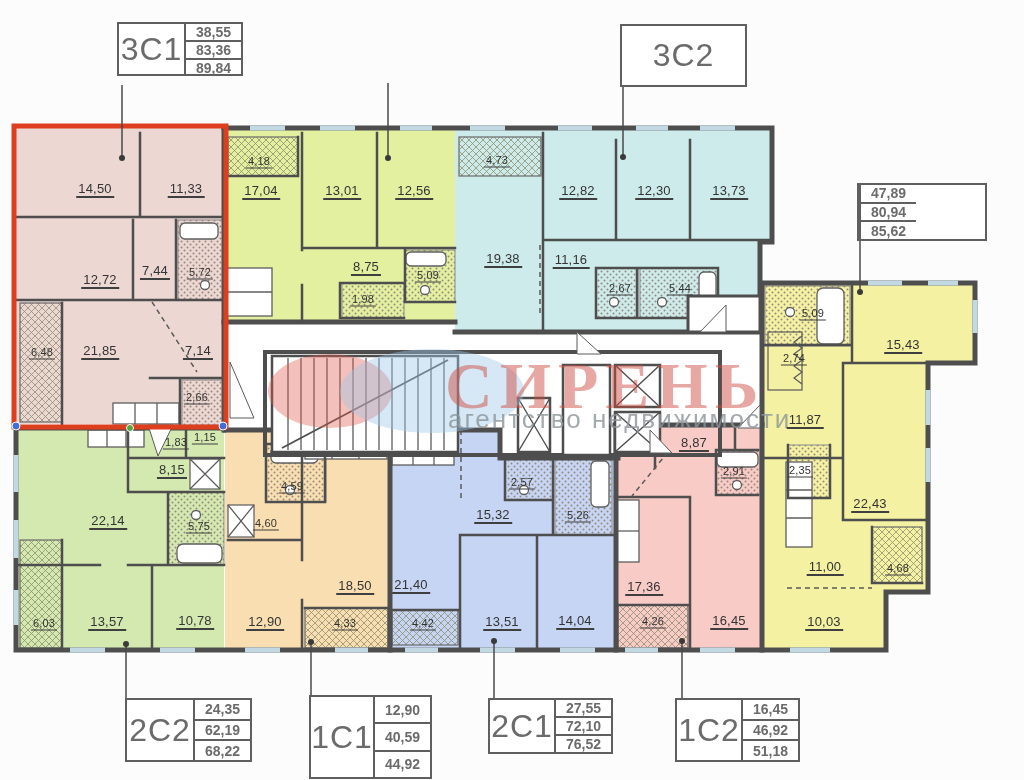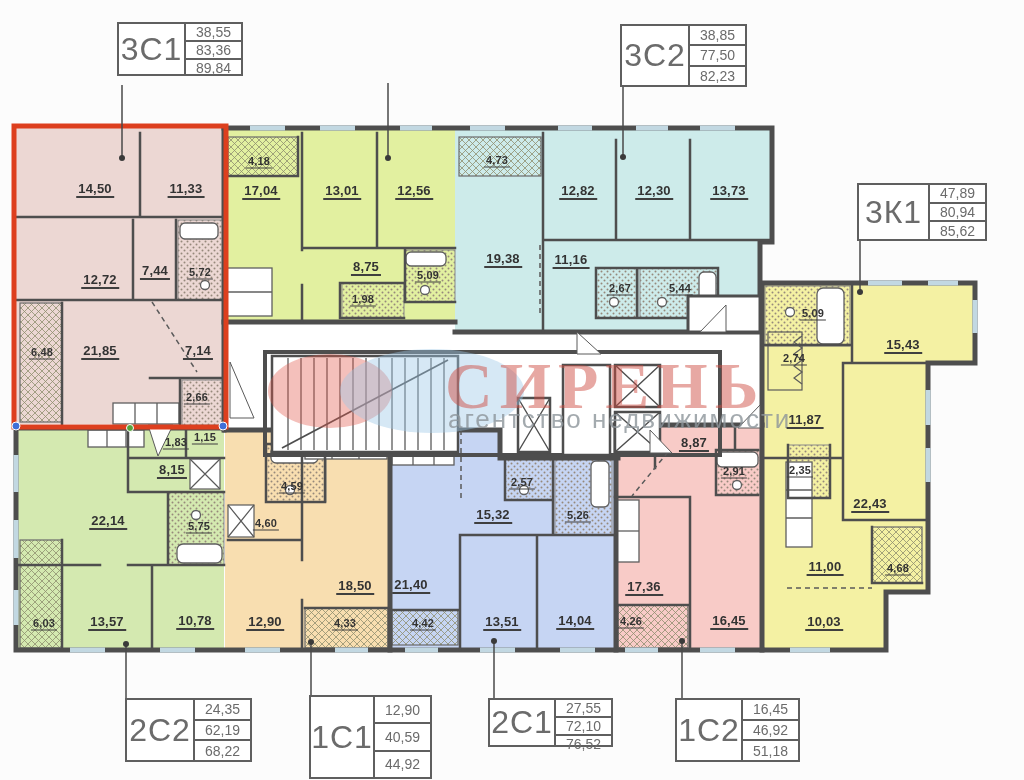--- a/index.html
+++ b/index.html
@@ -1,31 +1,31 @@
 <!DOCTYPE html>
 <html><head>
 <meta charset="utf-8">
 <style>
   html,body{margin:0;padding:0;background:#ffffff;}
   .stage{position:relative;width:1024px;height:780px;background:#fcfcfc;
          font-family:"Liberation Sans",sans-serif;overflow:hidden;}
   .stage svg{position:absolute;left:0;top:0;}
   
-  .rl{position:absolute;transform:translate(-50%,-50%);font-weight:bold;font-size:13px;
+  .rl{position:absolute;transform:translate(-50%,-50%);font-weight:normal;font-size:13px;
       color:#333;border-bottom:2px solid #3f3f3f;padding:0 2px 0 2px;line-height:14px;
       white-space:nowrap;letter-spacing:.2px;}
   .rl.sm{font-size:11px;border-bottom-width:1.5px;}
   
   .callout{position:absolute;display:flex;background:#fff;border:2px solid #5f5f5f;
            box-sizing:border-box;}
   .co-label{flex:1;display:flex;align-items:center;justify-content:center;
             font-size:32px;color:#6b6b6b;letter-spacing:1px;}
   .co-vals{width:55px;border-left:2px solid #5f5f5f;display:flex;flex-direction:column;}
   .co-vals div{flex:1;display:flex;align-items:center;justify-content:center;
-               font-size:14px;color:#6b6b6b;border-bottom:2px solid #5f5f5f;}
+               font-size:14px;color:#6b6b6b;border-bottom:2px solid #5f5f5f;font-weight:bold;}
   .co-vals div:last-child{border-bottom:none;}
   .wm-brand{font-family:"Liberation Serif",serif;font-size:66px;font-weight:bold;
             fill:#cf4b40;opacity:.48;letter-spacing:7px;}
   .wm-sub{font-family:"Liberation Sans",sans-serif;font-size:26px;fill:#8d959b;
           opacity:.8;letter-spacing:2px;}
 </style>
 </head>
 <body>
 
 <div class="stage">
@@ -228,28 +228,22 @@
 <div class="callout" style="left:117px;top:22px;width:126px;height:54px">
   <div class="co-label">3С1</div>
   <div class="co-vals">
     <div>38,55</div>
     <div>83,36</div>
     <div>89,84</div>
   </div>
 </div>
 <div class="callout" style="left:620px;top:24px;width:127px;height:63px">
   <div class="co-label">3С2</div>
-  <div class="co-vals">
-    <div>38,85</div>
-    <div>77,50</div>
-    <div>82,23</div>
-  </div>
 </div>
 <div class="callout" style="left:857px;top:183px;width:130px;height:58px">
-  <div class="co-label">3К1</div>
   <div class="co-vals">
     <div>47,89</div>
     <div>80,94</div>
     <div>85,62</div>
   </div>
 </div>
 <div class="callout" style="left:125px;top:698px;width:127px;height:64px">
   <div class="co-label">2С2</div>
   <div class="co-vals">
     <div>24,35</div>
@@ -258,21 +252,21 @@
   </div>
 </div>
 <div class="callout" style="left:309px;top:695px;width:123px;height:84px">
   <div class="co-label">1С1</div>
   <div class="co-vals">
     <div>12,90</div>
     <div>40,59</div>
     <div>44,92</div>
   </div>
 </div>
-<div class="callout" style="left:488px;top:698px;width:125px;height:49px">
+<div class="callout" style="left:488px;top:698px;width:125px;height:56px">
   <div class="co-label">2С1</div>
   <div class="co-vals">
     <div>27,55</div>
     <div>72,10</div>
     <div>76,52</div>
   </div>
 </div>
 <div class="callout" style="left:675px;top:698px;width:125px;height:64px">
   <div class="co-label">1С2</div>
   <div class="co-vals">
@@ -338,16 +332,16 @@
 <div class="rl" style="left:493px;top:516px">15,32</div>
 <div class="rl sm" style="left:578px;top:515px">5,26</div>
 <div class="rl" style="left:411px;top:586px">21,40</div>
 <div class="rl sm" style="left:423px;top:623px">4,42</div>
 <div class="rl" style="left:502px;top:623px">13,51</div>
 <div class="rl" style="left:575px;top:622px">14,04</div>
 
 <div class="rl" style="left:694px;top:444px">8,87</div>
 <div class="rl sm" style="left:734px;top:471px">2,91</div>
 <div class="rl" style="left:644px;top:588px">17,36</div>
-<div class="rl sm" style="left:631px;top:621px">4,26</div>
+<div class="rl sm" style="left:653px;top:621px">4,26</div>
 <div class="rl" style="left:729px;top:622px">16,45</div>
 
 </div>
 
 </body></html>

